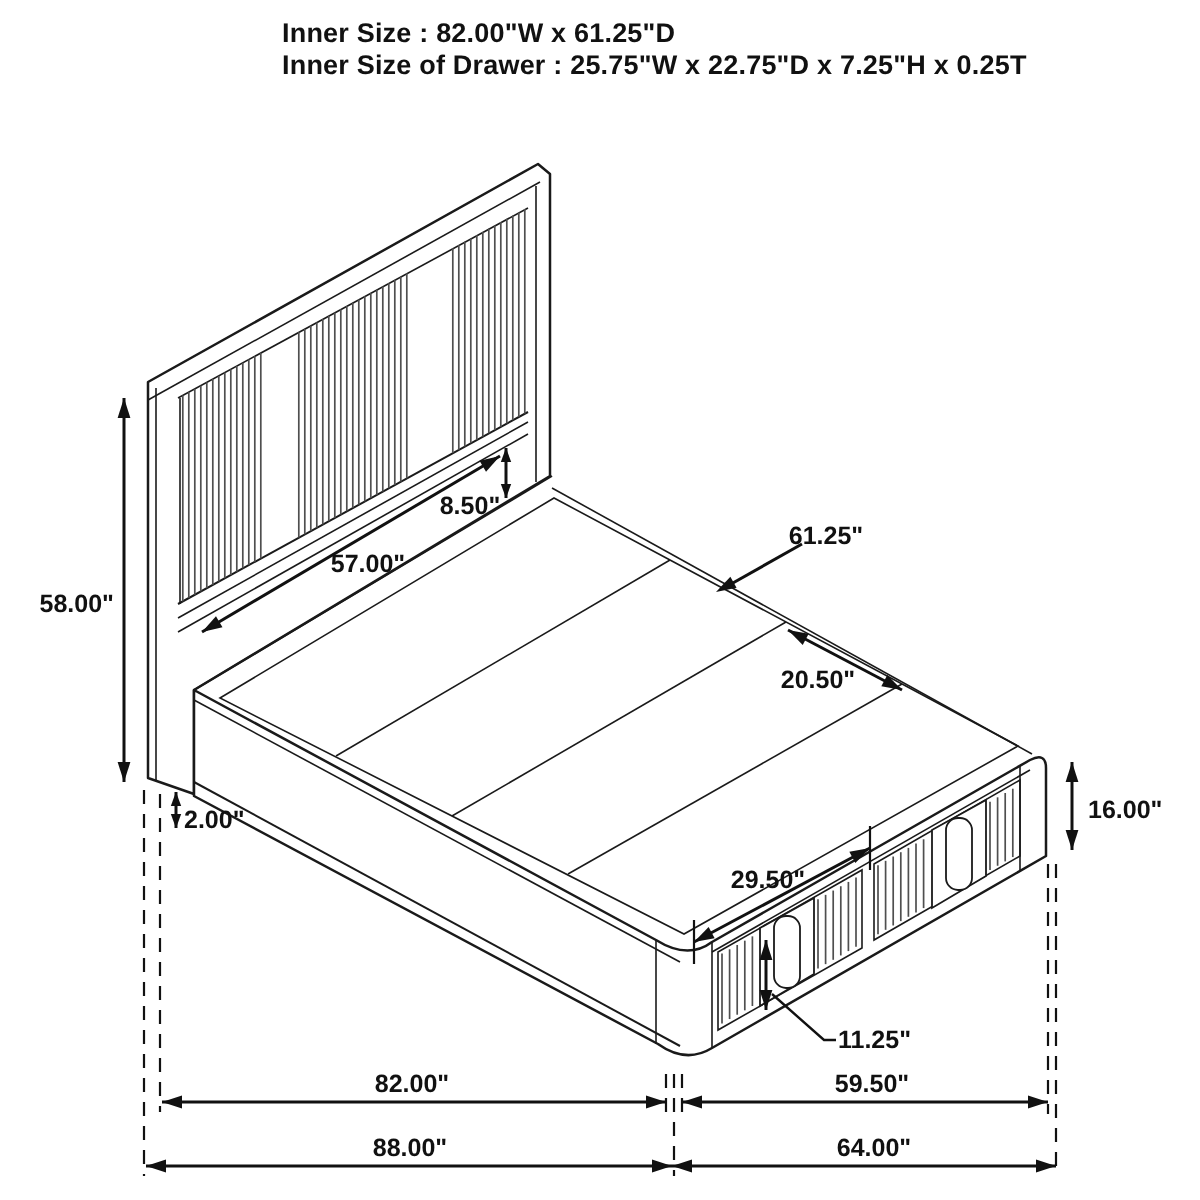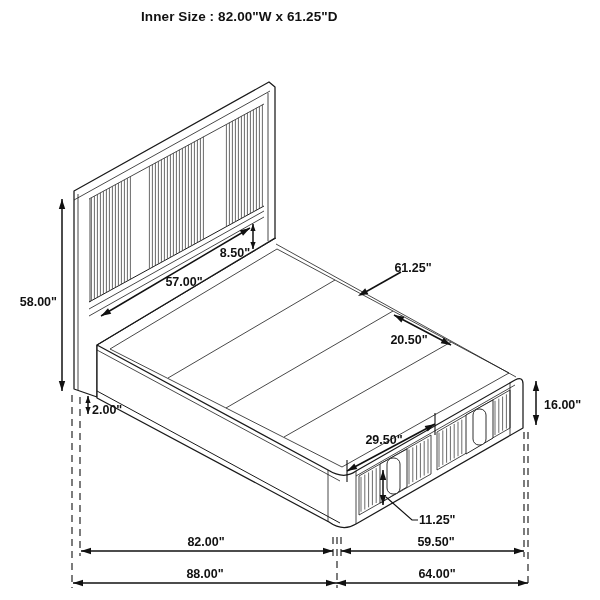--- a/index.html
+++ b/index.html
@@ -20,20 +20,21 @@
   .outline{fill:#ffffff;stroke:#1a1a1a;stroke-width:1.25;stroke-linejoin:round;}
   .thin{fill:none;stroke:#1a1a1a;stroke-width:0.8;}
   .med{fill:none;stroke:#1a1a1a;stroke-width:1.0;}
   .white{fill:#ffffff;stroke:#1a1a1a;stroke-width:0.9;}
 </style>
 </head>
 <body>
 
 <div class="title-block">
   <div>Inner Size : 82.00"W x 61.25"D</div>
+  <div>Inner Size of Drawer : 25.75"W x 22.75"D x 7.25"H x 0.25T</div>
 </div>
 
 <svg id="diagram" width="600" height="600" viewBox="0 0 600 600">
 
   <g id="g-headboard">
     <path class="outline" d="M74,191 L269,82 L275,87 L275,238 L97,345 L97,397 L74,389 Z"></path>
     <path class="thin" d="M74,200 L270,91"></path>
     <path class="thin" d="M89,199 L264,104"></path>
     <path class="thin" d="M268,93 L268,241"></path>
     <path class="thin" d="M78,194 L78,390"></path>

